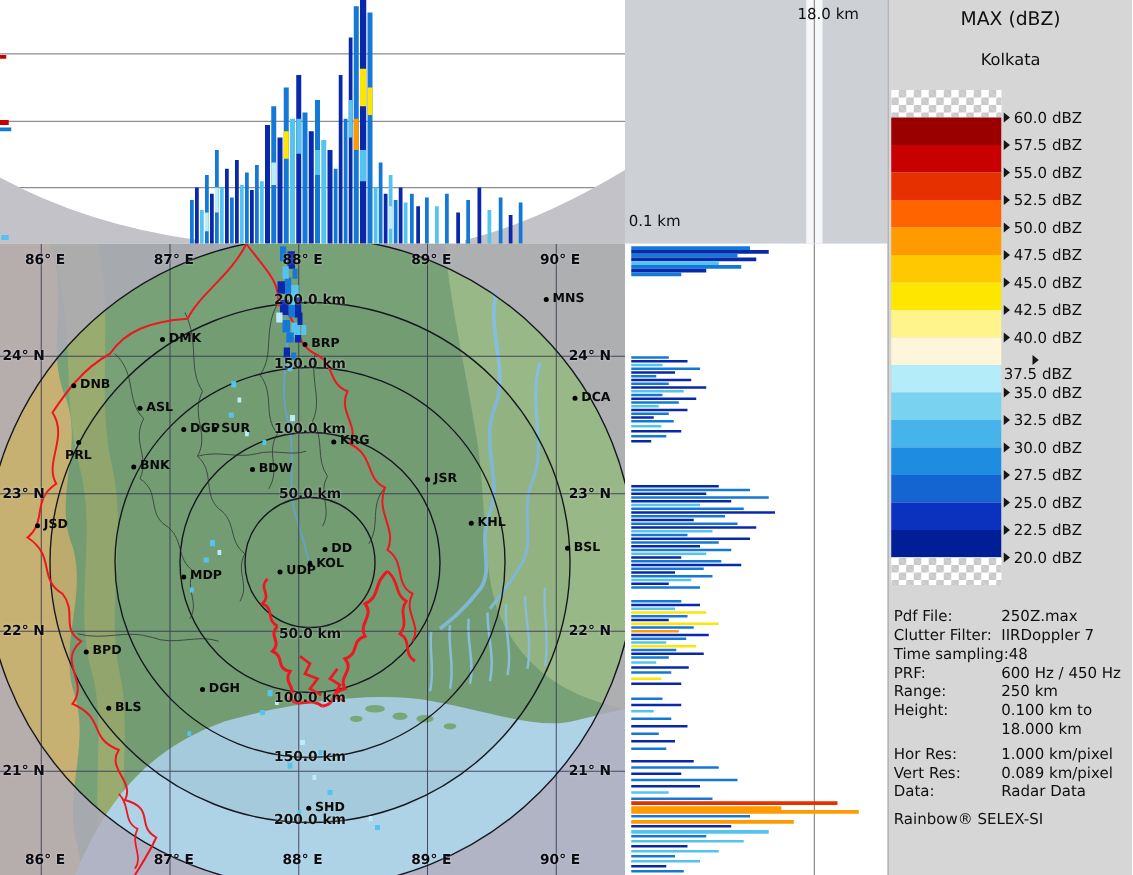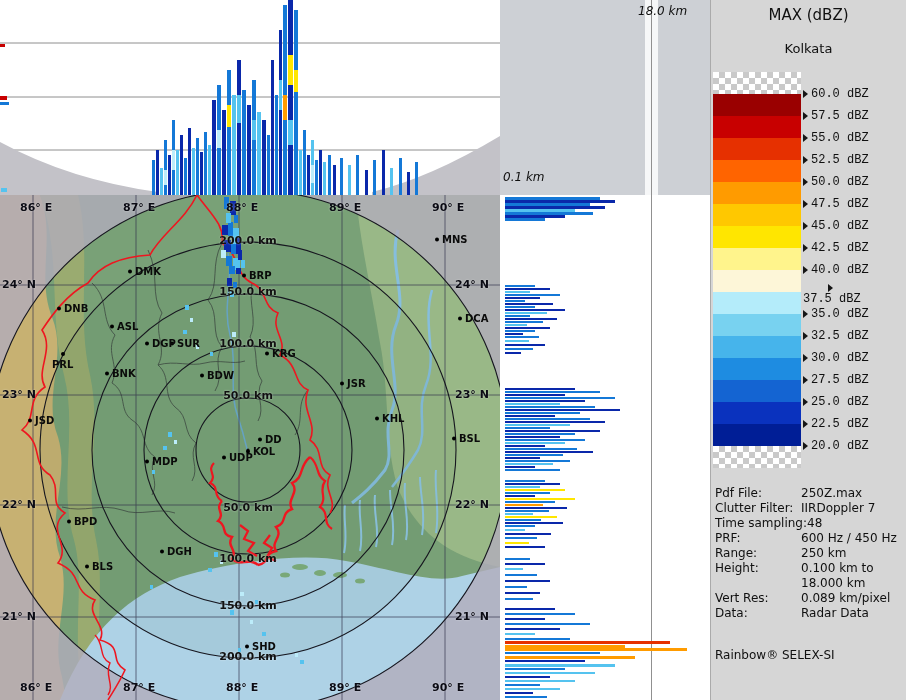--- a/index.html
+++ b/index.html
@@ -6,21 +6,21 @@
   *{box-sizing:border-box;}
   .app{position:relative;width:906px;height:700px;overflow:hidden;font-family:"DejaVu Sans",sans-serif;background:#ffffff;}
 
   
   .top-panel{position:absolute;left:0;top:0;width:500px;height:195px;background:#ffffff;overflow:hidden;}
   .top-panel svg{position:absolute;left:0;top:0;}
   .echo-layer{position:absolute;left:0;top:0;width:100%;height:100%;}
   .echo{position:absolute;}
 
   
-  .corner{position:absolute;left:500px;top:0;width:210px;height:195px;background:#cdd0d5;overflow:hidden;font-style:italic;}
+  .corner{position:absolute;left:500px;top:0;width:210px;height:195px;background:#cdd0d5;overflow:hidden;}
   .corner .white-strip{position:absolute;left:145px;top:0;width:13px;height:195px;background:#f6f7f8;}
   .corner .vline, .side-panel .vline{position:absolute;top:0;width:1px;height:100%;background:#909090;}
   .corner .vline{left:151px;}
   .corner-label{position:absolute;font-size:12px;color:#101010;white-space:nowrap;}
   .corner-label.top{left:138px;top:4px;}
   .corner-label.bottom{left:3px;top:170px;}
 
   
   .map-panel{position:absolute;left:0;top:195px;width:500px;height:505px;overflow:hidden;background:#79a177;}
   .map-panel svg{position:absolute;left:0;top:0;}
@@ -39,21 +39,21 @@
   .legend{position:absolute;left:710px;top:0;width:196px;height:700px;background:#d6d6d6;border-left:1px solid #aaaaaa;}
   .legend-title{position:absolute;top:6px;left:0;width:100%;text-align:center;font-size:15px;color:#101010;}
   .legend-time{position:absolute;top:24px;left:0;width:100%;text-align:center;font-size:13px;color:#101010;}
   .legend-station{position:absolute;top:41px;left:0;width:100%;text-align:center;font-size:13px;color:#101010;}
   #scale{position:absolute;left:2px;top:72px;width:192px;height:400px;}
   #scale .cell{position:absolute;left:0;width:88px;height:22px;}
   .checker{background-image:linear-gradient(45deg,#c9c9c9 25%,transparent 25%,transparent 75%,#c9c9c9 75%),
                             linear-gradient(45deg,#c9c9c9 25%,#ffffff 25%,#ffffff 75%,#c9c9c9 75%);
            background-size:12px 12px;background-position:0 0,6px 6px;background-color:#ffffff;}
   #scale .clabel{position:absolute;left:90px;display:flex;align-items:center;height:16px;transform:translateY(-50%);}
-  #scale .clabel{margin-top:8px;font-family:Liberation Mono, monospace;} 
+  #scale .clabel{margin-top:8px;} 
   .marker{width:0;height:0;border-left:5px solid #161616;border-top:4px solid transparent;border-bottom:4px solid transparent;margin-right:3px;}
   .ltext{font-size:12px;color:#101010;white-space:nowrap;}
   #info{position:absolute;left:4px;top:486px;width:190px;}
   .irow{display:flex;height:15px;font-size:12px;color:#101010;}
   .irow.gap{margin-top:5px;}
   .ikey{width:86px;flex:none;white-space:nowrap;}
   .ival{flex:1;white-space:nowrap;}
   .brand{position:absolute;left:4px;top:648px;font-size:12px;color:#101010;white-space:nowrap;}
 </style>
 </head>
@@ -613,20 +613,24 @@
           <div class="ival">250 km</div>
         </div>
         <div class="irow">
           <div class="ikey">Height:</div>
           <div class="ival">0.100 km to</div>
         </div>
         <div class="irow">
           <div class="ikey"></div>
           <div class="ival">18.000 km</div>
         </div>
+        <div class="irow gap">
+          <div class="ikey">Hor Res:</div>
+          <div class="ival">1.000 km/pixel</div>
+        </div>
         <div class="irow">
           <div class="ikey">Vert Res:</div>
           <div class="ival">0.089 km/pixel</div>
         </div>
         <div class="irow">
           <div class="ikey">Data:</div>
           <div class="ival">Radar Data</div>
         </div>
       </div>
     <div class="brand">Rainbow® SELEX-SI</div>

